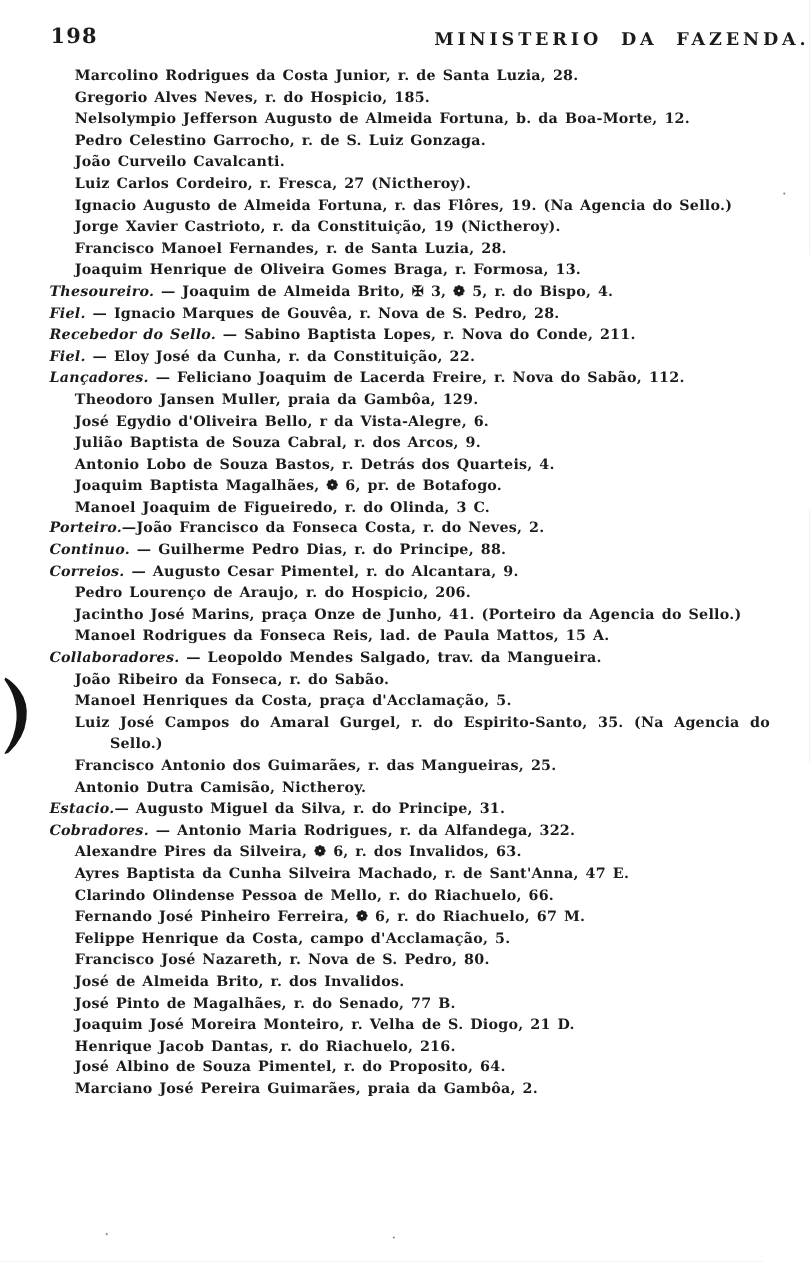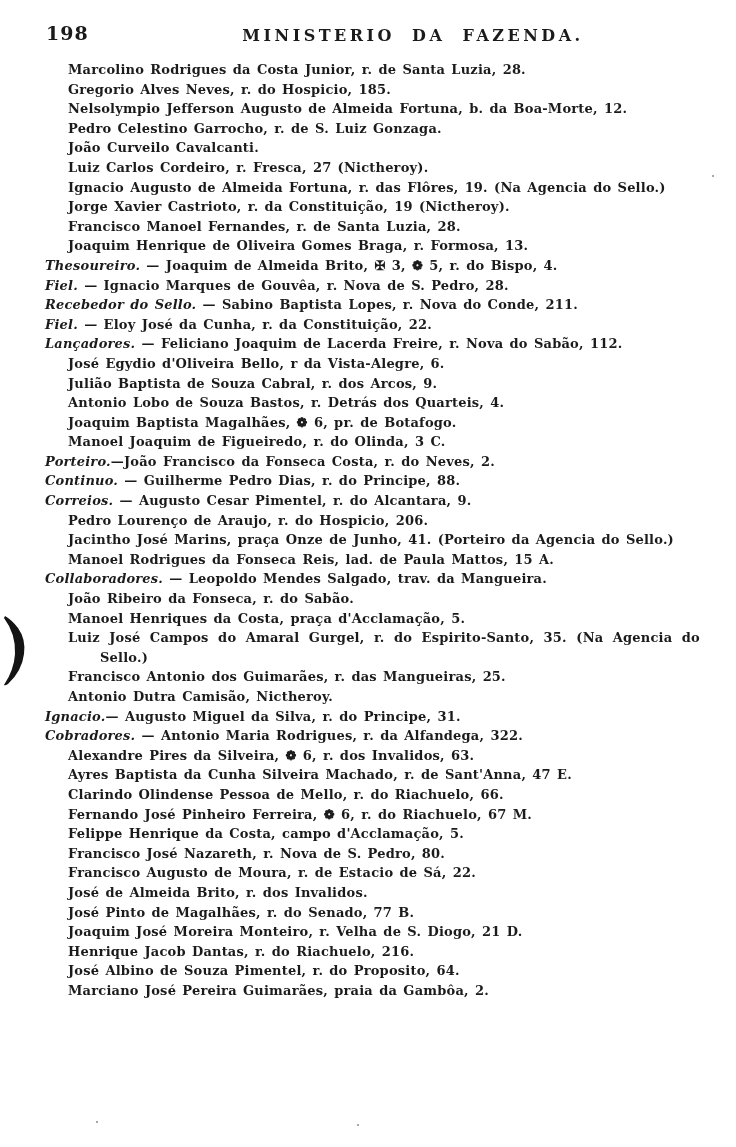--- a/index.html
+++ b/index.html
@@ -13,21 +13,21 @@
     font-weight: bold;
     overflow: hidden;
   }
   .header { position: relative; height: 58px; padding-left: 16px; }
   .pagenum {
     position: absolute; left: 46px; top: 22px;
     font-size: 19px; letter-spacing: 1px;
   }
   .title {
     position: absolute; left: 90px; right: 0; top: 26px;
-    text-align: center;
+    text-align: right;
     font-size: 16px; letter-spacing: 3.5px; word-spacing: 8px;
   }
   .entries {
     position: relative;
     padding-top: 2px;
   }
   .entry {
     margin: 0;
     padding-left: 100px;
     padding-right: 36px;
@@ -67,46 +67,46 @@
       <p class="entry"><span class="txt">Luiz Carlos Cordeiro, r. Fresca, 27 (Nictheroy).</span></p>
       <p class="entry"><span class="txt">Ignacio Augusto de Almeida Fortuna, r. das Flôres, 19. (Na Agencia do Sello.)</span></p>
       <p class="entry"><span class="txt">Jorge Xavier Castrioto, r. da Constituição, 19 (Nictheroy).</span></p>
       <p class="entry"><span class="txt">Francisco Manoel Fernandes, r. de Santa Luzia, 28.</span></p>
       <p class="entry"><span class="txt">Joaquim Henrique de Oliveira Gomes Braga, r. Formosa, 13.</span></p>
       <p class="entry has-role"><i class="role">Thesoureiro.</i><span class="sep"> — </span><span class="txt">Joaquim de Almeida Brito, ✠ 3, ❁ 5, r. do Bispo, 4.</span></p>
       <p class="entry has-role"><i class="role">Fiel.</i><span class="sep"> — </span><span class="txt">Ignacio Marques de Gouvêa, r. Nova de S. Pedro, 28.</span></p>
       <p class="entry has-role"><i class="role">Recebedor do Sello.</i><span class="sep"> — </span><span class="txt">Sabino Baptista Lopes, r. Nova do Conde, 211.</span></p>
       <p class="entry has-role"><i class="role">Fiel.</i><span class="sep"> — </span><span class="txt">Eloy José da Cunha, r. da Constituição, 22.</span></p>
       <p class="entry has-role"><i class="role">Lançadores.</i><span class="sep"> — </span><span class="txt">Feliciano Joaquim de Lacerda Freire, r. Nova do Sabão, 112.</span></p>
+      <p class="entry"><span class="txt">Theodoro Jansen Muller, praia da Gambôa, 129.</span></p>
       <p class="entry"><span class="txt">José Egydio d'Oliveira Bello, r da Vista-Alegre, 6.</span></p>
       <p class="entry"><span class="txt">Julião Baptista de Souza Cabral, r. dos Arcos, 9.</span></p>
       <p class="entry"><span class="txt">Antonio Lobo de Souza Bastos, r. Detrás dos Quarteis, 4.</span></p>
       <p class="entry"><span class="txt">Joaquim Baptista Magalhães, ❁ 6, pr. de Botafogo.</span></p>
       <p class="entry"><span class="txt">Manoel Joaquim de Figueiredo, r. do Olinda, 3 C.</span></p>
       <p class="entry has-role"><i class="role">Porteiro.</i><span class="sep">—</span><span class="txt">João Francisco da Fonseca Costa, r. do Neves, 2.</span></p>
       <p class="entry has-role"><i class="role">Continuo.</i><span class="sep"> — </span><span class="txt">Guilherme Pedro Dias, r. do Principe, 88.</span></p>
       <p class="entry has-role"><i class="role">Correios.</i><span class="sep"> — </span><span class="txt">Augusto Cesar Pimentel, r. do Alcantara, 9.</span></p>
       <p class="entry"><span class="txt">Pedro Lourenço de Araujo, r. do Hospicio, 206.</span></p>
       <p class="entry"><span class="txt">Jacintho José Marins, praça Onze de Junho, 41. (Porteiro da Agencia do Sello.)</span></p>
       <p class="entry"><span class="txt">Manoel Rodrigues da Fonseca Reis, lad. de Paula Mattos, 15 A.</span></p>
       <p class="entry has-role"><i class="role">Collaboradores.</i><span class="sep"> — </span><span class="txt">Leopoldo Mendes Salgado, trav. da Mangueira.</span></p>
       <p class="entry"><span class="txt">João Ribeiro da Fonseca, r. do Sabão.</span></p>
       <p class="entry"><span class="txt">Manoel Henriques da Costa, praça d'Acclamação, 5.</span></p>
       <p class="entry"><span class="txt">Luiz José Campos do Amaral Gurgel, r. do Espirito-Santo, 35. (Na Agencia do Sello.)</span></p>
       <p class="entry"><span class="txt">Francisco Antonio dos Guimarães, r. das Mangueiras, 25.</span></p>
       <p class="entry"><span class="txt">Antonio Dutra Camisão, Nictheroy.</span></p>
-      <p class="entry has-role"><i class="role">Ignacio.</i><span class="sep">— </span><span class="txt">Augusto Miguel da Silva, r. do Principe, 31.</span></p>
+      <p class="entry has-role"><i class="role">Estacio.</i><span class="sep">— </span><span class="txt">Augusto Miguel da Silva, r. do Principe, 31.</span></p>
       <p class="entry has-role"><i class="role">Cobradores.</i><span class="sep"> — </span><span class="txt">Antonio Maria Rodrigues, r. da Alfandega, 322.</span></p>
       <p class="entry"><span class="txt">Alexandre Pires da Silveira, ❁ 6, r. dos Invalidos, 63.</span></p>
       <p class="entry"><span class="txt">Ayres Baptista da Cunha Silveira Machado, r. de Sant'Anna, 47 E.</span></p>
       <p class="entry"><span class="txt">Clarindo Olindense Pessoa de Mello, r. do Riachuelo, 66.</span></p>
       <p class="entry"><span class="txt">Fernando José Pinheiro Ferreira, ❁ 6, r. do Riachuelo, 67 M.</span></p>
       <p class="entry"><span class="txt">Felippe Henrique da Costa, campo d'Acclamação, 5.</span></p>
       <p class="entry"><span class="txt">Francisco José Nazareth, r. Nova de S. Pedro, 80.</span></p>
-      <p class="entry"><span class="txt">Francisco Augusto de Moura, r. de Estacio de Sá, 22.</span></p>
       <p class="entry"><span class="txt">José de Almeida Brito, r. dos Invalidos.</span></p>
       <p class="entry"><span class="txt">José Pinto de Magalhães, r. do Senado, 77 B.</span></p>
       <p class="entry"><span class="txt">Joaquim José Moreira Monteiro, r. Velha de S. Diogo, 21 D.</span></p>
       <p class="entry"><span class="txt">Henrique Jacob Dantas, r. do Riachuelo, 216.</span></p>
       <p class="entry"><span class="txt">José Albino de Souza Pimentel, r. do Proposito, 64.</span></p>
       <p class="entry"><span class="txt">Marciano José Pereira Guimarães, praia da Gambôa, 2.</span></p>
     </div>
 
   <svg class="ink-blot" viewBox="0 0 28 74" xmlns="http://www.w3.org/2000/svg">
     <path d="M3,2 Q10,6 16,14 Q24,25 22,40 Q20,57 6,70 Q3,72 2,71 Q12,56 13,40 Q14,20 2,4 Z" fill="#141414"></path>

